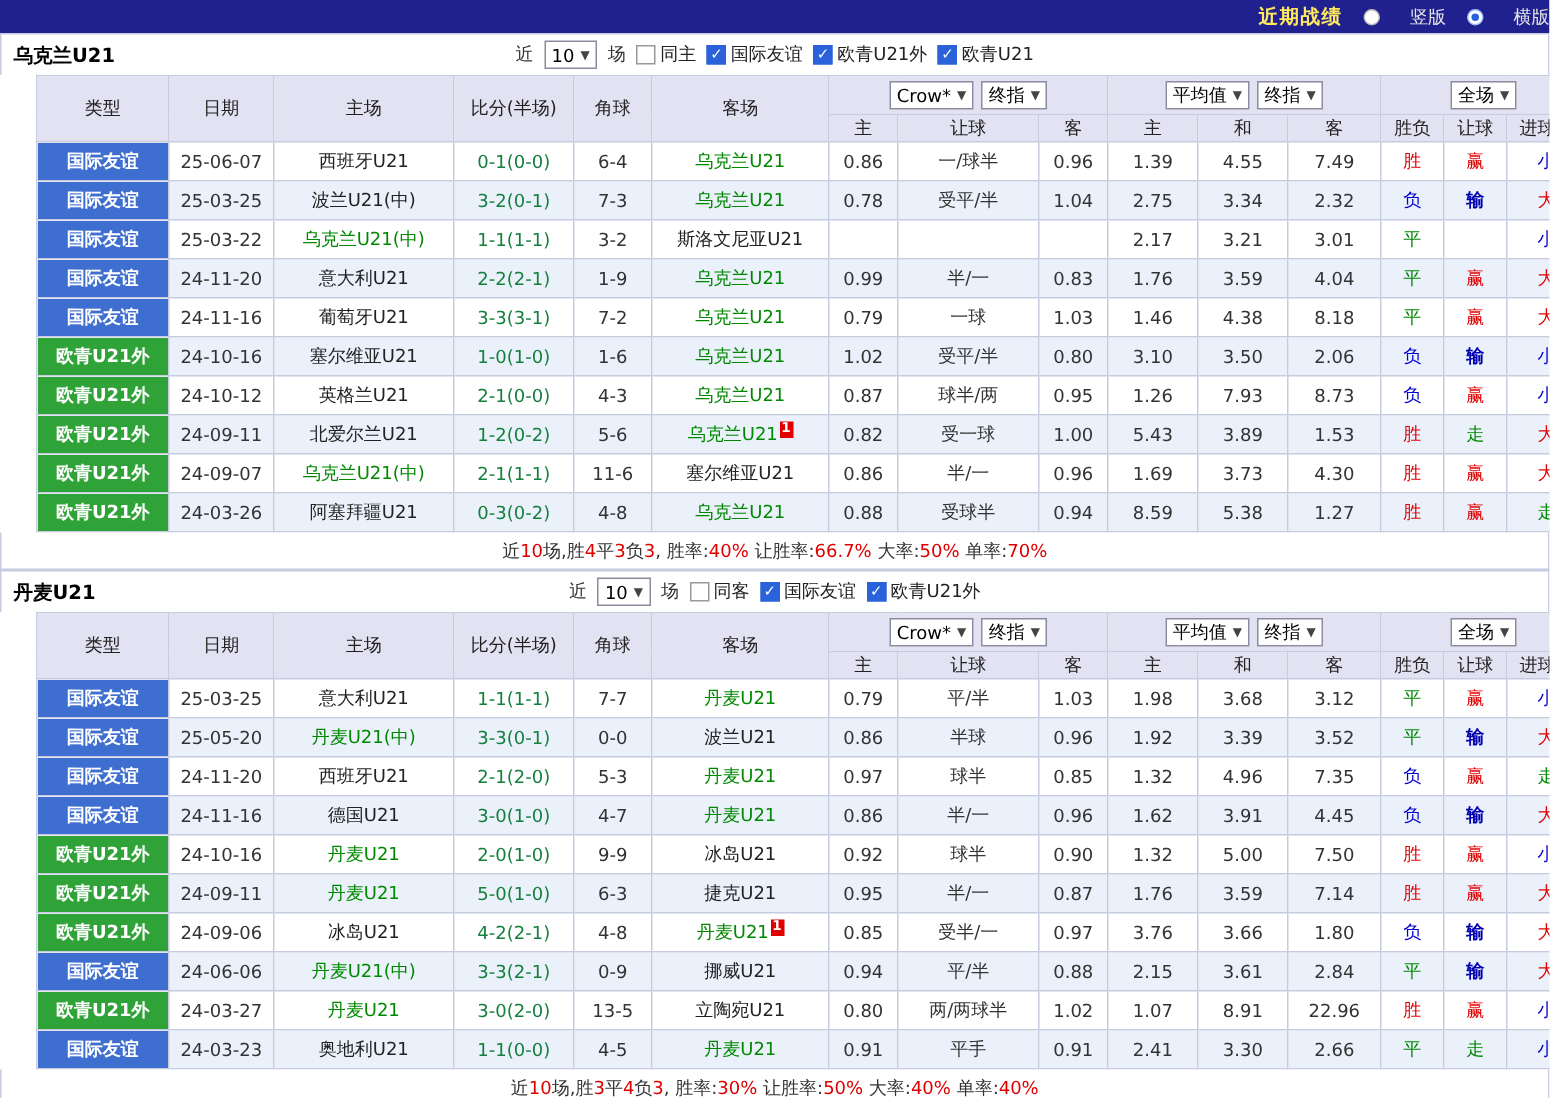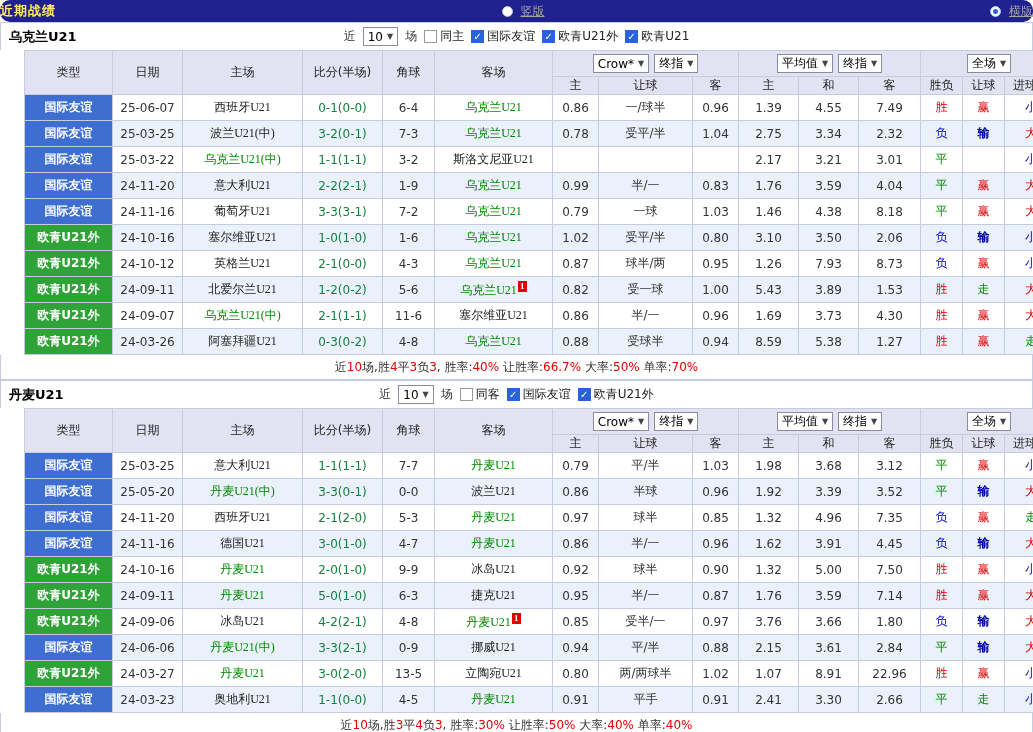--- a/index.html
+++ b/index.html
@@ -6,24 +6,24 @@
   html,body { background:#fff; }
   body {
     font-family:"DejaVu Sans","Liberation Sans",sans-serif;
     font-size:12px; color:#333; width:1033px;
   }
   .page { width:1033px; }
 
   
   .topbar {
     height:22px; background:#20208e; color:#fff;
-    display:flex; align-items:center; justify-content:space-between; gap:14px;border-radius:10px;
+    display:flex; align-items:center; justify-content:flex-end; gap:14px;
   }
   .topbar .title { color:#ffe95e; font-weight:bold; font-size:13px; letter-spacing:1px; }
-  .radio { display:inline-flex; align-items:center; gap:8px; cursor:pointer; font-size:12px; color:#a3a3a3;text-decoration:underline; }
+  .radio { display:inline-flex; align-items:center; gap:20px; cursor:pointer; font-size:12px; color:#e5e5e5; }
   .radio .dot {
     width:11px; height:11px; border-radius:50%;
     background:#fff; border:1px solid #bbb; position:relative; display:inline-block;
   }
   .radio[data-checked="true"] .dot { border-color:#9ec2ff; }
   .radio[data-checked="true"] .dot::after {
     content:""; position:absolute; left:2px; top:2px; right:2px; bottom:2px;
     border-radius:50%; background:#2a62d9;
   }
 
@@ -62,21 +62,21 @@
   thead th { background:#e2e2f2; font-weight:normal; color:#222; height:26px; }
   thead tr.sub th { height:18px; }
   thead th .selwrap { display:flex; align-items:center; justify-content:center; gap:5px; }
   tbody td { height:26px; background:#fff; }
   tbody tr:nth-child(even) td { background:#eaf1fb; }
 
   td.type { color:#fff; font-weight:bold; }
   td.type[data-v="国际友谊"] { background:#3e6ed0; }
   td.type[data-v="欧青U21外"] { background:#2fa337; }
 
-  .teamcell { color:#222;font-family:Liberation Serif, serif; }
+  .teamcell { color:#222; }
   .teamcell[data-v*="乌克兰"] , .teamcell[data-v*="丹麦"] { color:#008800; }
 
   td.score { color:#15803d; }
 
   td.res[data-v="胜"] { color:#e00000; }
   td.res[data-v="平"] { color:#008800; }
   td.res[data-v="负"] { color:#0000cc; }
 
   td.hres[data-v="赢"] { color:#e00000; }
   td.hres[data-v="输"] { color:#0000b0; font-weight:bold; }

